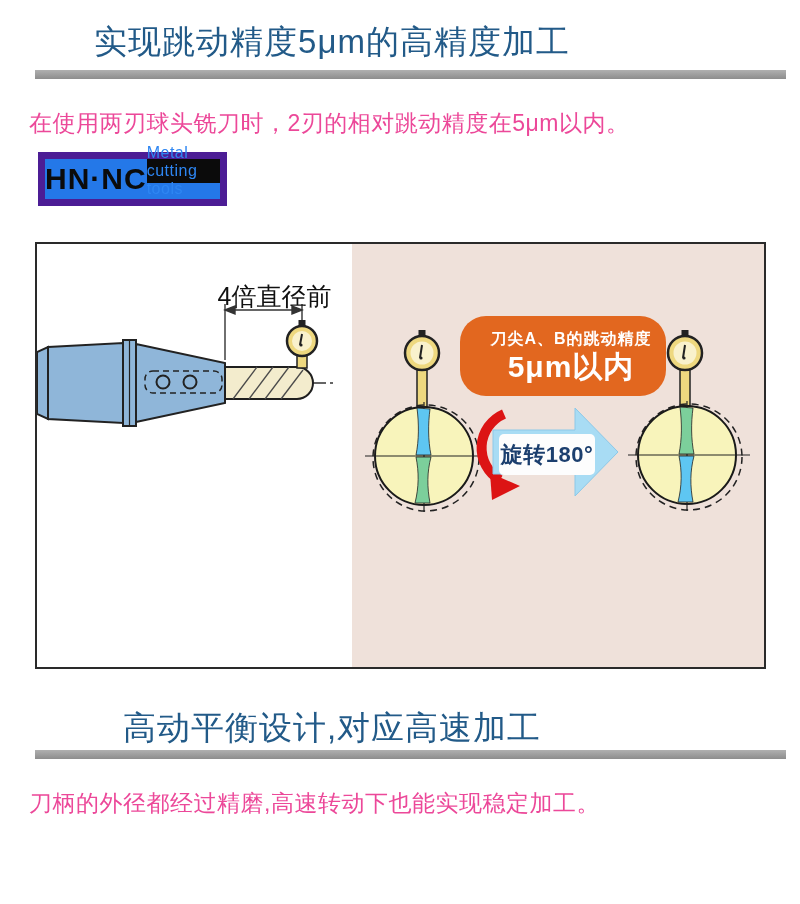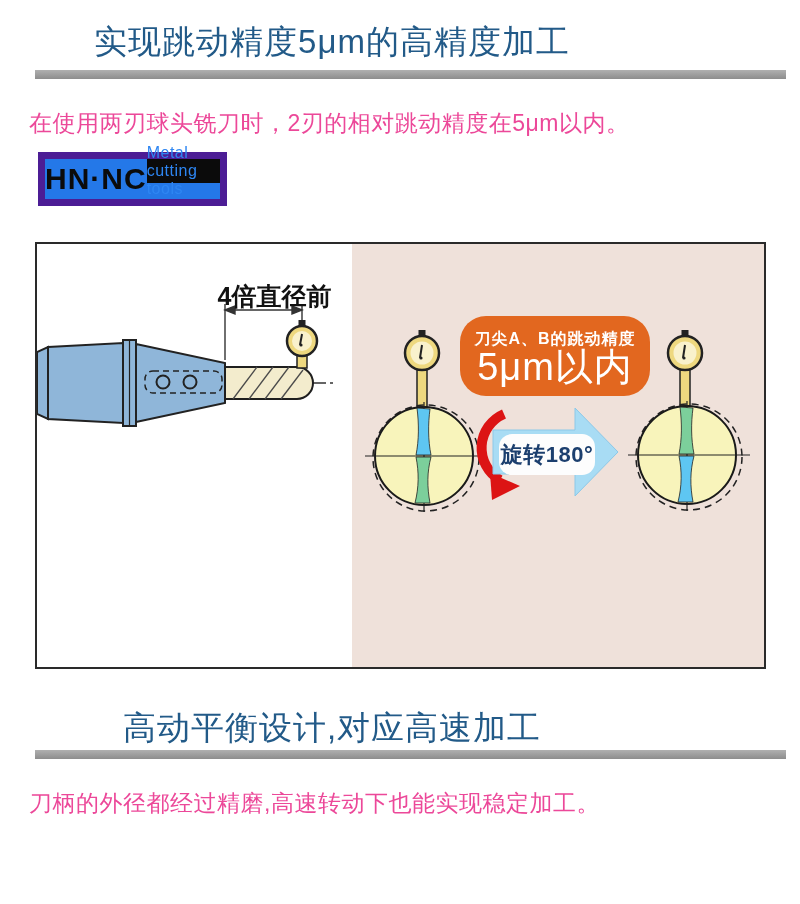--- a/index.html
+++ b/index.html
@@ -36,35 +36,35 @@
     font-size:16px;font-weight:400;letter-spacing:0.5px;
   }
   
   .diagram{
     left:35px;top:242px;width:731px;height:427px;background:#ffffff;
     border:2px solid #2a2a2a;box-sizing:border-box;
   }
   .diagram svg{position:absolute;left:0;top:0;}
   .dim-label{
     left:170px;top:36px;width:135px;text-align:center;
-    font-size:25px;font-weight:700;color:#111;
+    font-size:25px;font-weight:400;color:#111;
   }
   .note{
     left:14px;top:234px;font-size:20px;color:#474747;line-height:30px;letter-spacing:0.5px;
   }
   .note .indent{padding-left:20px;}
   .note .paren{margin-top:6px;}
   .badge{
     left:423px;top:72px;width:190px;height:80px;border-radius:26px;
-    background:#e2671f;color:#ffffff;text-align:center;
+    background:#e2671f;color:#ffffff;text-align:center;padding-left:16px;
   }
   .badge .b1{font-size:16px;font-weight:700;margin-top:13px;letter-spacing:1px;}
-  .badge .b2{font-size:38px;font-weight:400;line-height:34px;letter-spacing:1px;}
+  .badge .b2{font-size:30px;font-weight:700;line-height:34px;letter-spacing:1px;}
   .rotate-label{
-    left:462px;top:190px;width:96px;height:41px;background:#fdfdfd;border-radius:13px;
+    left:462px;top:190px;width:96px;height:41px;background:#fdfdfd;border-radius:5px;
     display:flex;align-items:center;justify-content:center;
     font-size:22px;font-weight:700;color:#1c3f6e;letter-spacing:0.5px;
   }
   .legend{left:487px;top:291px;}
   .legend-row{display:flex;align-items:center;margin-bottom:8px;}
   .legend-swatch{width:43px;height:14px;margin-right:12px;}
   .legend-label{font-size:18px;font-weight:700;color:#111;letter-spacing:1px;}
 </style>
 </head>
 <body>

